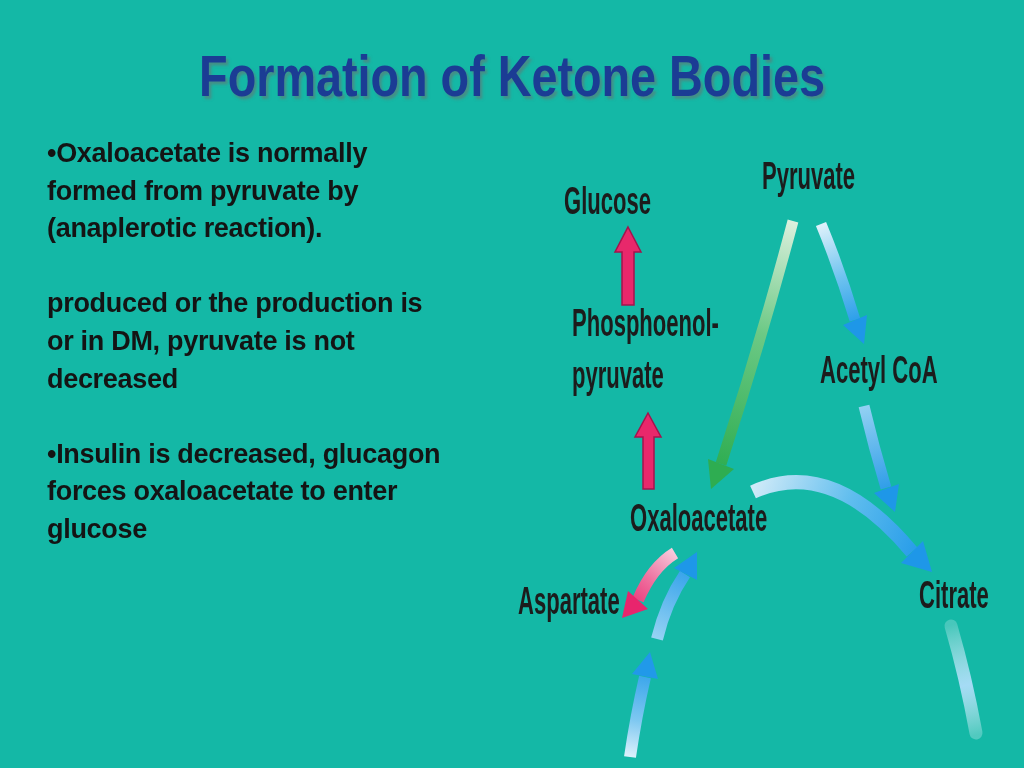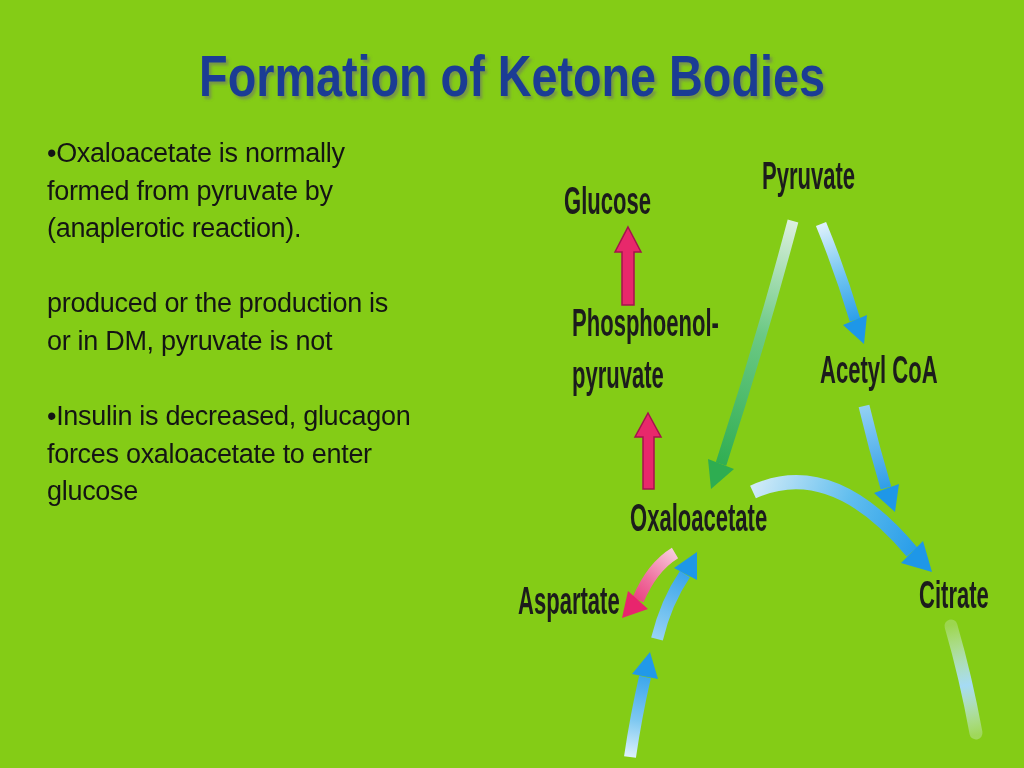--- a/index.html
+++ b/index.html
@@ -1,31 +1,31 @@
 <!DOCTYPE html>
 <html><head>
 <meta charset="utf-8">
 <style>
   html,body{margin:0;padding:0;background:#ffffff;}
   .slide{
-    position:relative;width:1024px;height:768px;background:#84cc16;
+    position:relative;width:1024px;height:768px;background:#14b8a6;
     overflow:hidden;font-family:"Liberation Sans",sans-serif;
   }
   .title{
     position:absolute;top:44px;left:0;width:1024px;text-align:center;
     font-family:"Liberation Sans",sans-serif;font-weight:700;font-size:57px;line-height:1.15;
     color:#1b3c94;transform:scaleX(0.82);transform-origin:center top;
     text-shadow:3px 3px 3px rgba(110,110,110,0.55);
     white-space:nowrap;
   }
   .bullets{
     position:absolute;left:47px;top:135px;width:440px;
     font-size:27px;letter-spacing:-0.3px;color:#141414;
   }
-  .bullet{margin:0 0 37.6px 0;}
+  .bullet{margin:0 0 37.6px 0;font-weight:bold;}
   .bullet .line{height:37.6px;line-height:37.6px;white-space:nowrap;}
   .diagram{position:absolute;left:0;top:0;width:1024px;height:768px;}
   .diagram svg{position:absolute;left:0;top:0;}
   .dlabel{
     position:absolute;font-family:"Liberation Sans",sans-serif;font-weight:700;
     font-size:38px;line-height:1;color:#1c1c1c;white-space:nowrap;
     transform:scaleX(0.58);transform-origin:left top;
   }
   .dlabel .l2{margin-top:14px;}
 </style>
@@ -38,20 +38,21 @@
 
   <div class="bullets">
     <div class="bullet">
       <div class="line">•Oxaloacetate is normally</div>
       <div class="line">formed from pyruvate by</div>
       <div class="line">(anaplerotic reaction).</div>
     </div>
     <div class="bullet">
       <div class="line">produced or the production is</div>
       <div class="line">or in DM, pyruvate is not</div>
+      <div class="line">decreased</div>
     </div>
     <div class="bullet">
       <div class="line">•Insulin is decreased, glucagon</div>
       <div class="line">forces oxaloacetate to enter</div>
       <div class="line">glucose</div>
     </div>
   </div>
 
   <div class="diagram">
     <svg width="1024" height="768" viewBox="0 0 1024 768">

